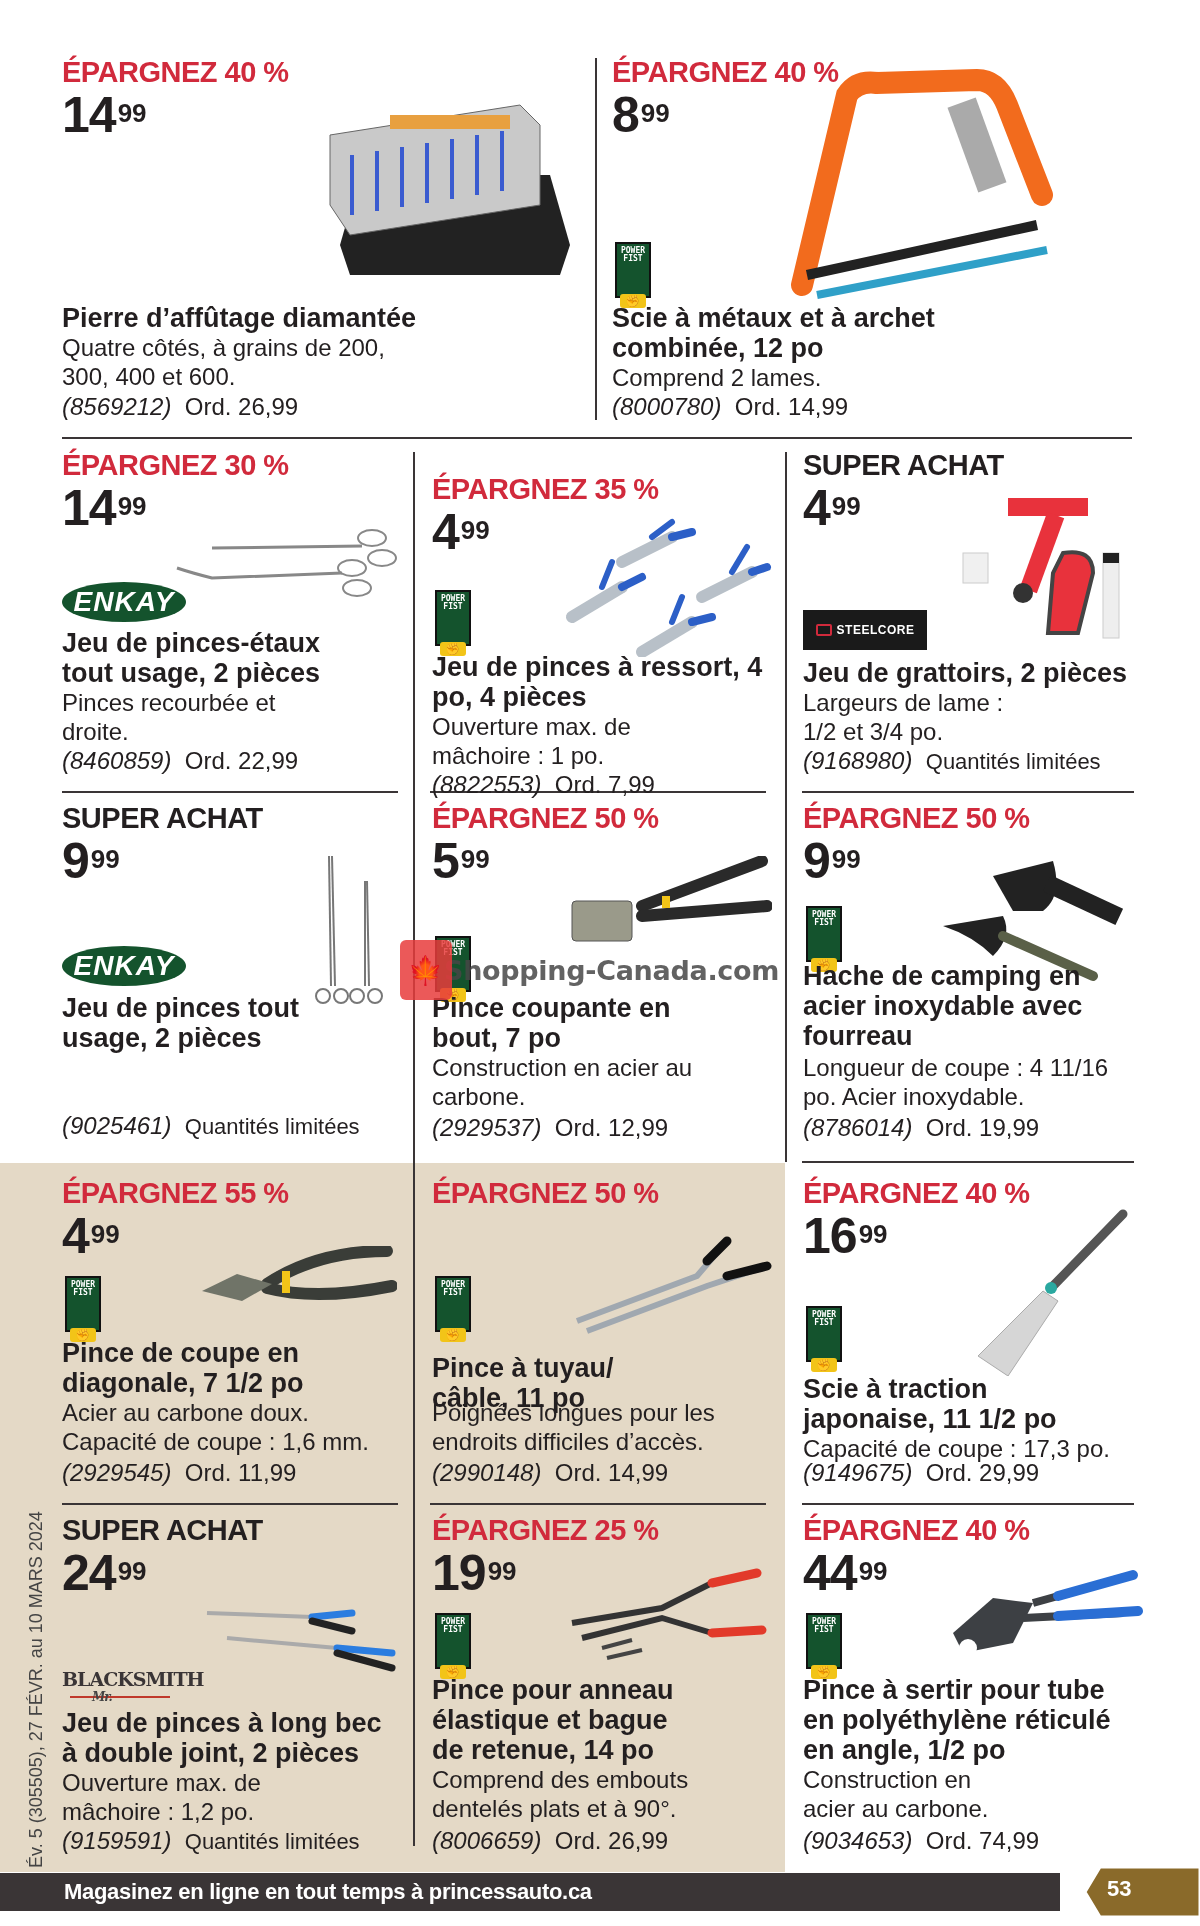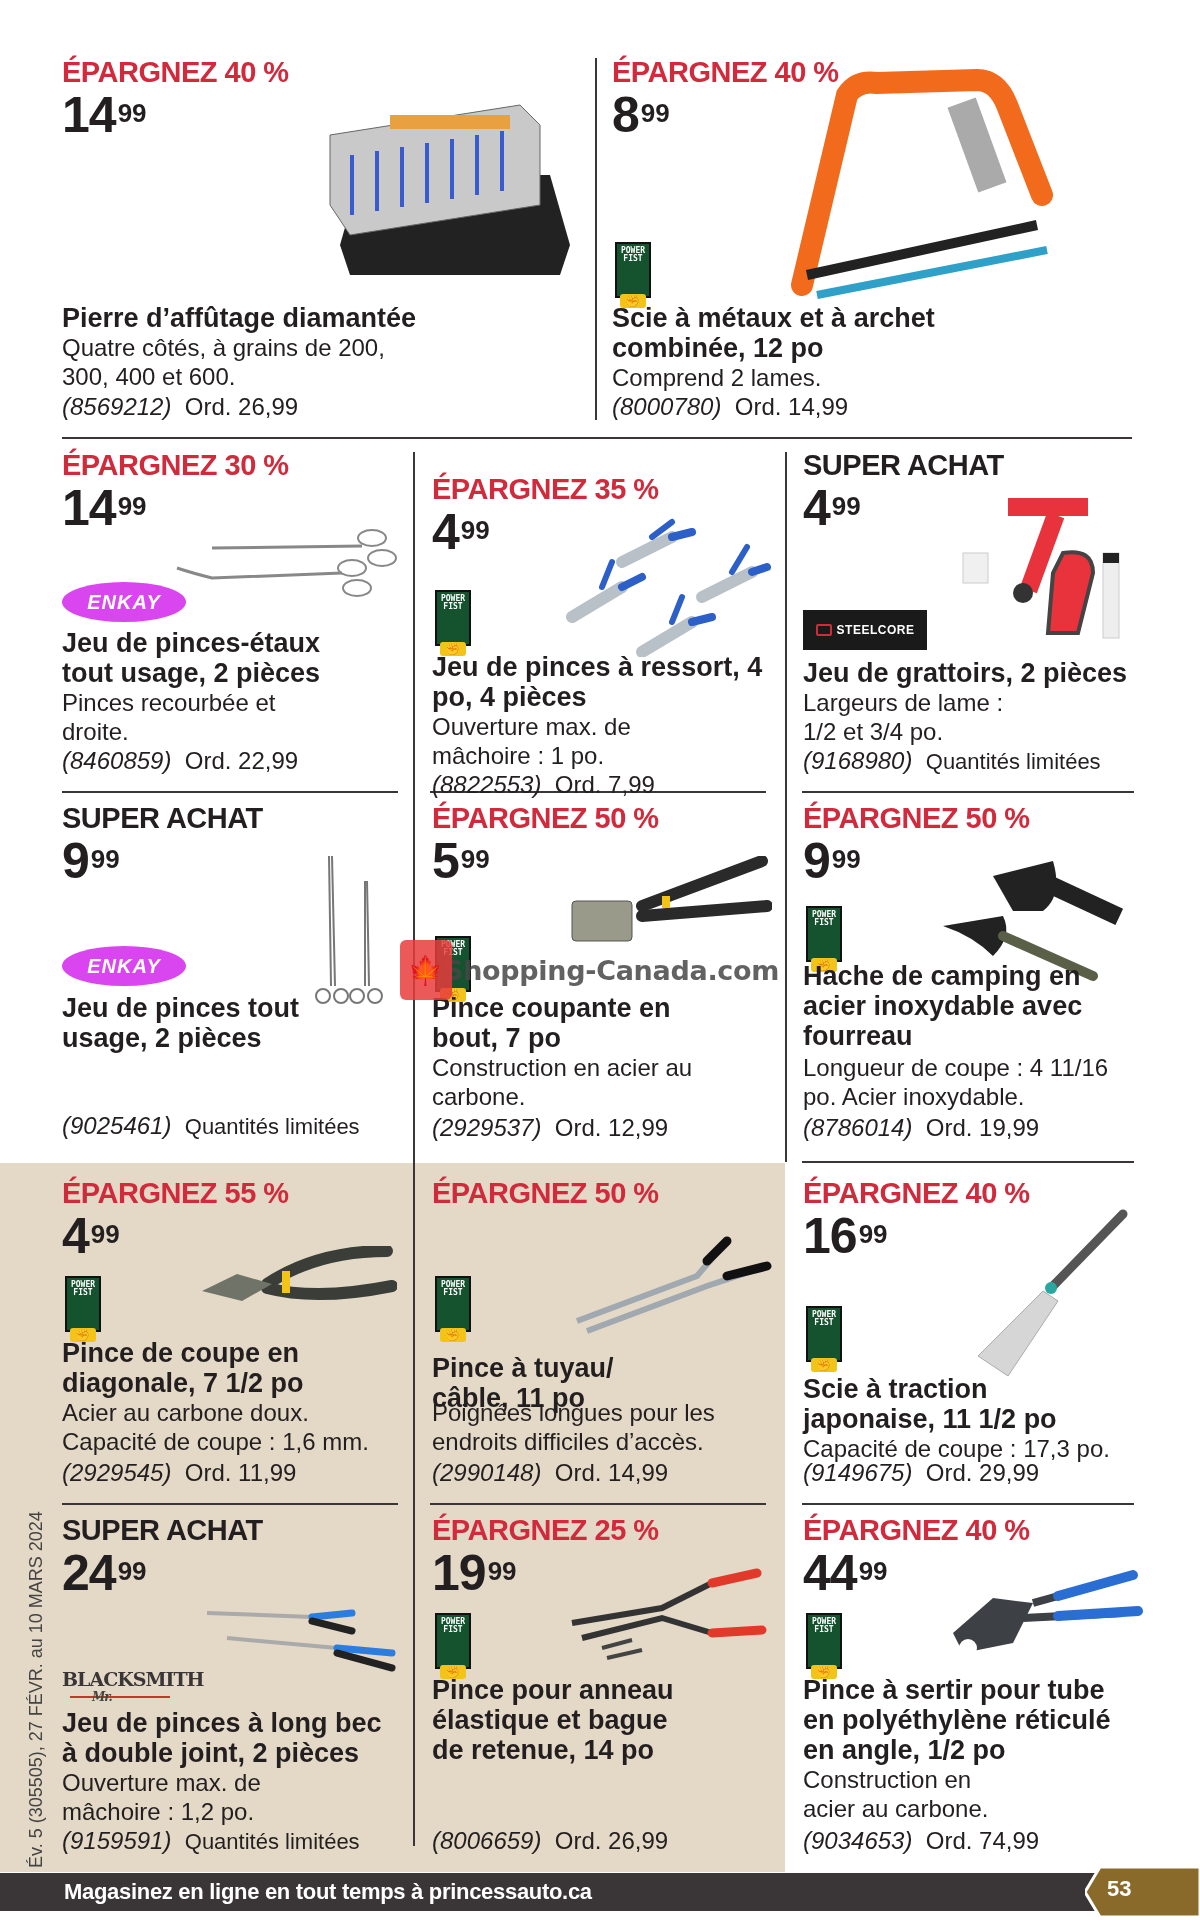--- a/index.html
+++ b/index.html
@@ -21,34 +21,34 @@
   .desc { font-size: 24px; line-height: 29px; color: #231f20; }
   .sku { font-size: 24px; line-height: 29px; color: #231f20; white-space: nowrap; }
   .sku i { font-style: italic; }
 
   .prod-img { position: absolute; }
 
   .powerfist { position: absolute; width: 36px; height: 56px; background: #14532d; border: 2px solid #111; display: flex; flex-direction: column; align-items: center; padding-top: 3px; gap: 27px; }
   .powerfist .pf-text { color: #fff; font-family: "DejaVu Sans Mono", monospace; font-weight: bold; font-size: 8px; line-height: 8px; text-align: center; }
   .powerfist .pf-fist { margin-top: 4px; width: 26px; height: 22px; background: #f2c418; border-radius: 3px; display: flex; align-items: center; justify-content: center; color: #111; font-size: 12px; font-weight: bold; }
 
-  .enkay { position: absolute; width: 124px; height: 40px; background: #d946ef; border-radius: 50%; color: #fff; font-weight: bold; font-style: italic; font-size: 20px; display: flex; align-items: center; justify-content: center; letter-spacing: 1px; text-align: center; }
+  .enkay { position: absolute; width: 124px; height: 40px; background: #14532d; border-radius: 50%; color: #fff; font-weight: bold; font-style: italic; font-size: 28px; display: flex; align-items: center; justify-content: center; letter-spacing: 1px; text-align: center; }
   .steelcore { position: absolute; width: 124px; height: 40px; background: #1a1a1a; color: #fff; font-size: 12px; font-weight: bold; display: flex; align-items: center; justify-content: center; gap: 5px; letter-spacing: 0.5px; }
   .steelcore .sc-mark { width: 16px; height: 12px; border: 2px solid #d12a3c; border-radius: 2px; }
   .blacksmith { position: absolute; width: 124px; height: 42px; color: #3a3536; font-family: "DejaVu Serif", serif; font-weight: bold; font-size: 19px; letter-spacing: -1px; }
   .blacksmith .bs-sub { position: absolute; left: 30px; top: 22px; font-size: 12px; font-style: italic; color: #444; }
   .blacksmith .bs-line { position: absolute; left: 8px; top: 28px; width: 100px; height: 2px; background: #c0392b; }
 
   .watermark { position: absolute; left: 400px; top: 935px; height: 70px; display: flex; align-items: center; }
   .watermark .wm-bag { width: 52px; height: 60px; background: rgba(232,60,60,0.85); border-radius: 6px; position: relative; display: flex; align-items: center; justify-content: center; color: #fff; font-size: 28px; }
   .watermark .wm-text { font-family: "DejaVu Sans", sans-serif; font-weight: bold; font-size: 27px; color: rgba(70,70,70,0.85); margin-left: -8px; letter-spacing: -0.3px; }
 
   .side-text { position: absolute; left: 26px; top: 1868px; transform-origin: 0 0; transform: rotate(-90deg); font-size: 18px; color: #444; white-space: nowrap; }
 
-  .footer { position: absolute; left: 0; top: 1873px; width: 1200px; height: 38px; background: #3a3536; }
+  .footer { position: absolute; left: 0; top: 1873px; width: 1060px; height: 38px; background: #3a3536; }
   .footer-text { position: absolute; left: 64px; top: 6px; color: #ffffff; font-weight: bold; font-size: 22px; letter-spacing: -0.3px; }
   .page-tag { position: absolute; left: 1085px; top: 1867px; width: 115px; height: 50px; }
   .page-num { position: absolute; left: 1107px; top: 1876px; color: #fff; font-weight: bold; font-size: 22px; }
 </style>
 </head>
 <body>
 
 <div class="beige-bg"></div>
 
 <div class="hline" style="left:62px; top:437px; width:1070px;"></div>
@@ -303,20 +303,21 @@
     </div>
   <svg class="prod-img" style="left:130px; top:55px;" width="210" height="100" viewBox="0 0 210 100">
     <path d="M10,55 L100,40 L150,15" stroke="#333" stroke-width="6" fill="none"></path>
     <path d="M20,70 L100,50 L150,65" stroke="#333" stroke-width="6" fill="none"></path>
     <line x1="150" y1="15" x2="195" y2="5" stroke="#e23a2a" stroke-width="9" stroke-linecap="round"></line>
     <line x1="150" y1="65" x2="200" y2="62" stroke="#e23a2a" stroke-width="9" stroke-linecap="round"></line>
     <line x1="40" y1="80" x2="70" y2="72" stroke="#444" stroke-width="4"></line>
     <line x1="45" y1="90" x2="80" y2="82" stroke="#444" stroke-width="4"></line>
   </svg>
   <div class="title" style="position:absolute; top:162px; width:270px;">Pince pour anneau élastique et bague de retenue, 14 po</div>
+  <div class="desc" style="position:absolute; top:252px; width:300px;">Comprend des embouts dentelés plats et à 90°.</div>
   <div class="sku" style="position:absolute; top:313px;"><i>(8006659)</i>&nbsp; <span>Ord. 26,99</span></div>
 </div>
 
 <div class="cell" style="left:803px; top:1513px; width:340px; height:355px;">
   <div class="tag save">ÉPARGNEZ 40 %</div>
   <div class="price"><span>44</span><sup>99</sup></div>
   <div class="powerfist" style="left:3px; top:100px;">
       <div class="pf-text">POWER<br>FIST</div>
       <div class="pf-fist">✊</div>
     </div>

